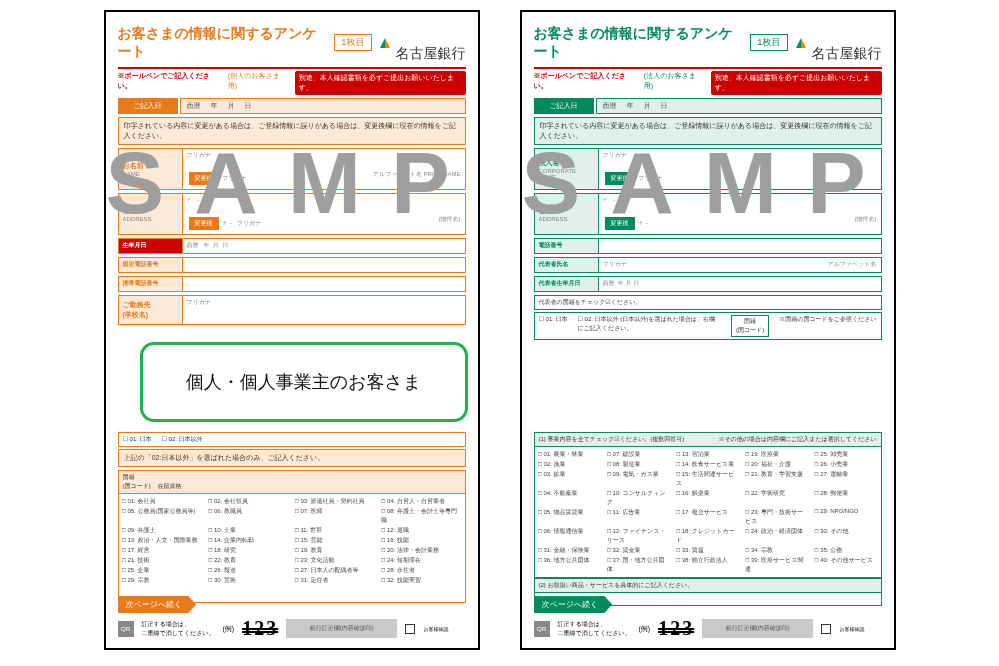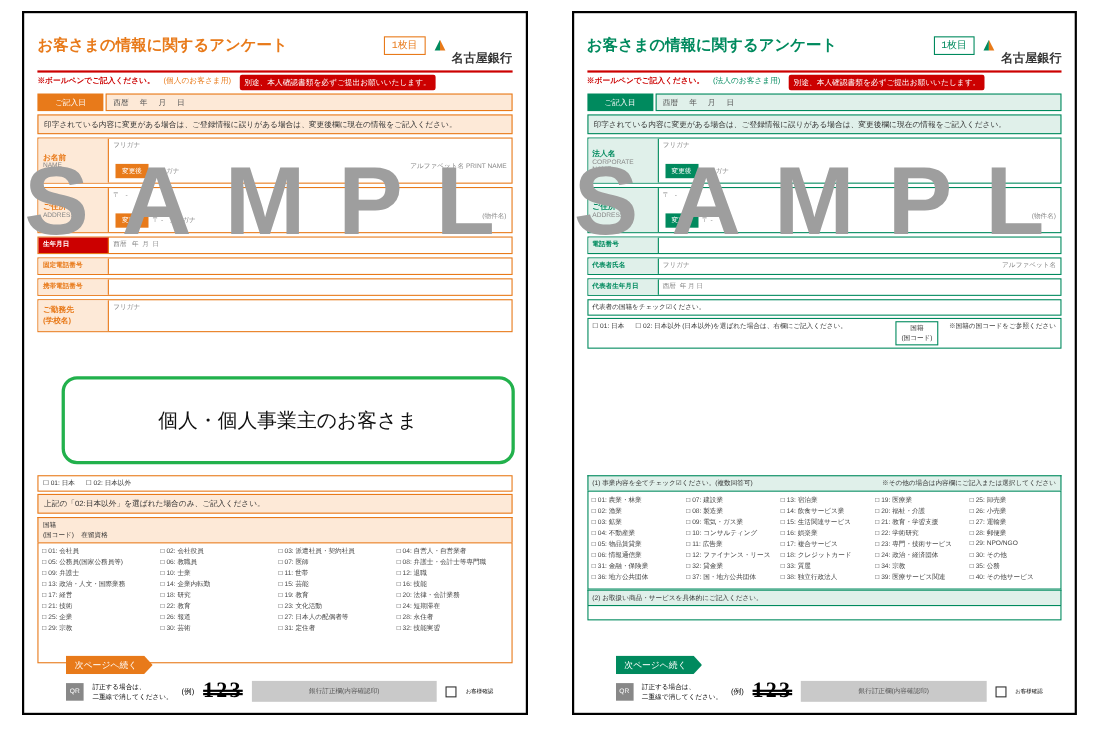--- a/index.html
+++ b/index.html
@@ -8,36 +8,36 @@
     background: #fff;
     width: 999px;
     height: 666px;
     display: flex;
     gap: 40px;
     padding: 10px 20px;
     justify-content: center;
   }
   .form-wrapper {
     border: 2px solid #000;
-    width: 460px;
+    width: 376px;
     height: 640px;
     background: #fff;
     position: relative;
     padding: 10px 12px;
     overflow: hidden;
   }
   .orange { --c: #e87a1a; --bg: #fde9d7; }
   .green  { --c: #008a5e; --bg: #e0f0ea; }
 
   .title-row { display: flex; align-items: center; gap: 6px; margin-bottom: 4px; }
   .title { color: var(--c); font-weight: bold; font-size: 14px; flex: 1; }
   .page-badge { border: 1px solid var(--c); color: var(--c); font-size: 9px; padding: 1px 6px; font-family: Liberation Mono, monospace; }
   .logo-row { display: flex; align-items: center; gap: 4px; }
   .logo-icon { width: 14px; height: 14px; }
-  .logo-text { font-size: 11px; font-weight: bold; color: #333; margin-top: 23px; }
+  .logo-text { font-size: 14px; font-weight: normal; color: #333; margin-top: 23px; }
 
   .redline { border-top: 2px solid #c00; margin: 2px 0; }
   .red-note-row { display: flex; gap: 8px; font-size: 7px; margin: 2px 0 3px; }
   .red-note { color: #c00; font-weight: bold; }
   .bracket-note { color: var(--c); }
   .red-box-note { background: #c00; color: #fff; padding: 2px 4px; border-radius: 2px; }
 
   .headbar { display: flex; font-size: 7px; margin-bottom: 3px; gap: 2px; }
   .hb-label { background: var(--c); color: #fff; padding: 3px 6px; width: 60px; text-align: center; }
   .hb-strip { flex: 1; border: 1px solid var(--c); background: var(--bg); display: flex; align-items: center; padding: 0 6px; gap: 10px; color: #555; }
@@ -84,21 +84,21 @@
   }
 
   .lower { position: absolute; top: 420px; left: 12px; right: 12px; }
   .check-row { border: 1px solid var(--c); font-size: 6px; padding: 2px 4px; color: #333; display: flex; gap: 10px; margin-bottom: 2px; }
   .check-row .opt::before { content: "☐ "; }
   .grid-box { border: 1px solid var(--c); font-size: 6px; padding: 3px; min-height: 110px; }
   .grid-list { display: grid; grid-template-columns: repeat(4, 1fr); gap: 1px 6px; color: #444; }
   .grid-list span::before { content: "☐ "; font-size: 5px; }
   .grid-head { background: var(--bg); font-size: 6px; padding: 2px 4px; border: 1px solid var(--c); border-bottom: none; color: #333; }
 
-  .footer { position: absolute; bottom: 8px; left: 12px; right: 29px; margin-left: 26px; }
+  .footer { position: absolute; bottom: 8px; left: 12px; right: 29px; }
   .next-arrow { display: inline-block; background: var(--c); color: #fff; font-size: 8px; padding: 3px 14px 3px 8px; clip-path: polygon(0 0,90% 0,100% 50%,90% 100%,0 100%); margin-bottom: 4px; }
   .foot-row { display: flex; align-items: center; gap: 8px; font-size: 7px; }
   .qr-chip { width: 16px; height: 16px; background: #888; font-size: 6px; color: #fff; display: flex; align-items: center; justify-content: center; }
   .strike-num { font-size: 20px; font-weight: bold; letter-spacing: 2px; text-decoration: line-through double; font-family: serif; }
   .gray-zone { background: #c9c9c9; flex: 1; padding: 5px; font-size: 6px; color: #555; text-align: center; }
   .tiny-icon { display: inline-block; width: 10px; height: 10px; border: 1px solid #333; }
 </style>
 </head>
 <body>
 

